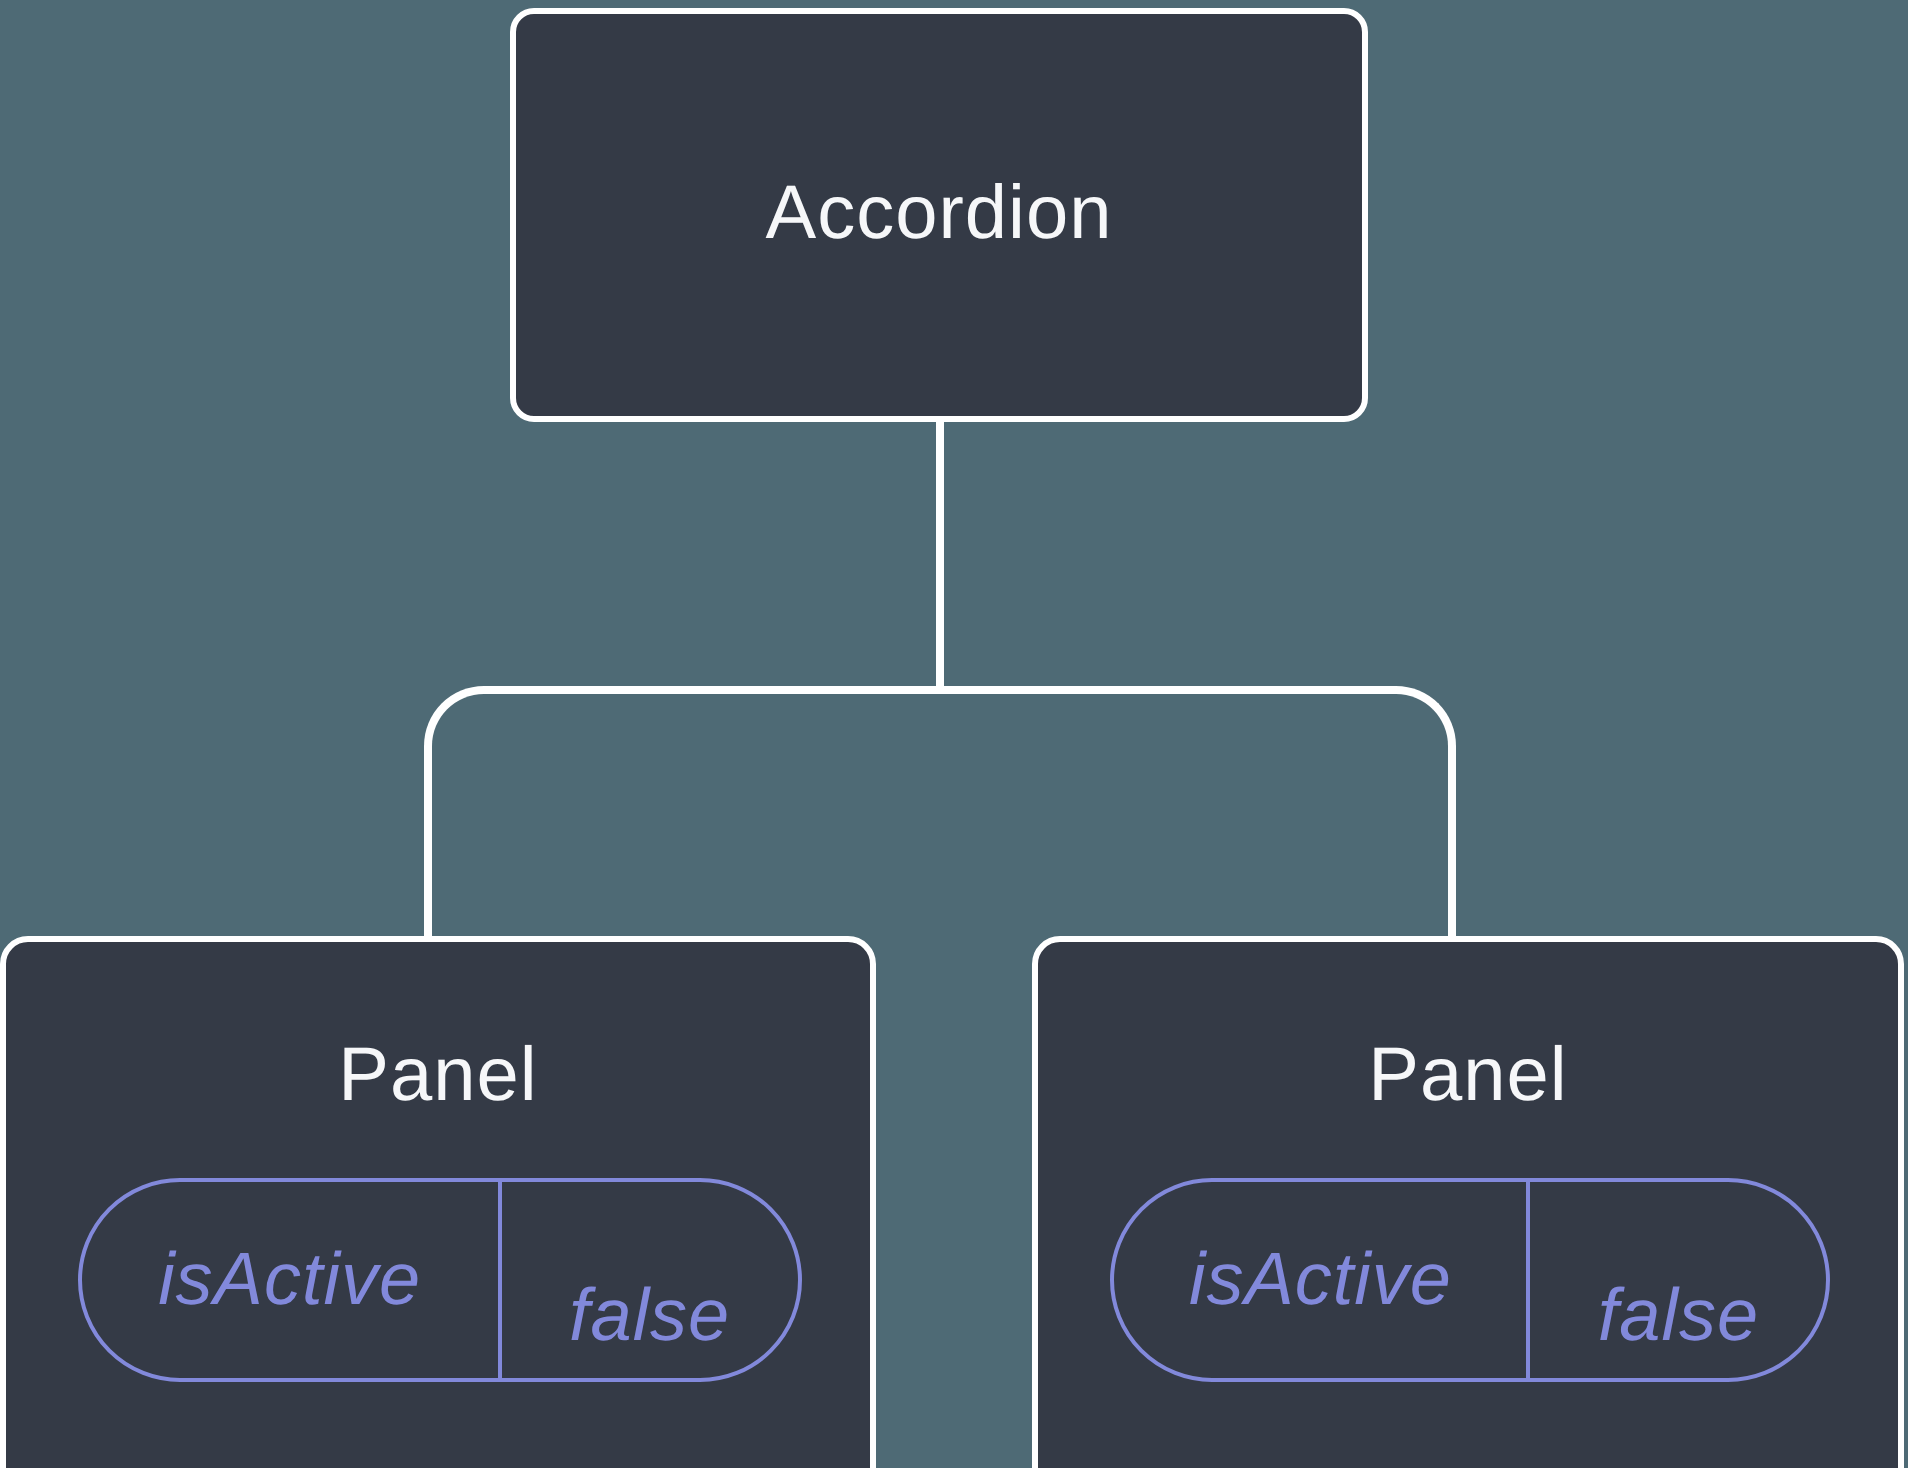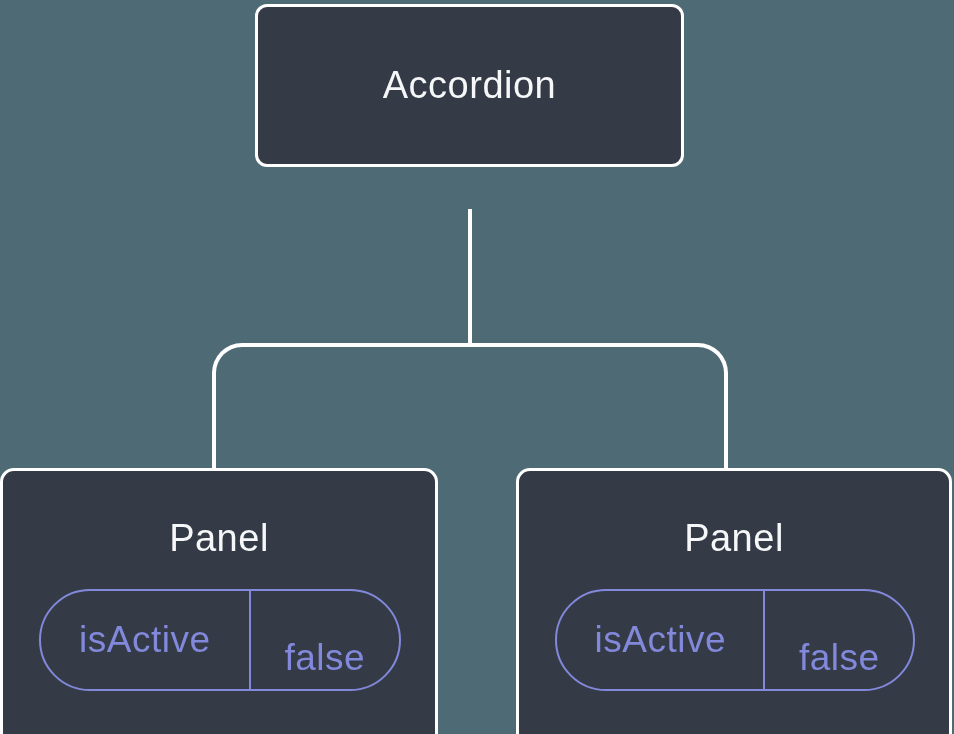--- a/index.html
+++ b/index.html
@@ -22,21 +22,21 @@
   .node {
     position: absolute;
     box-sizing: border-box;
     background: #343A46;
     border: 3px solid #FFFFFF;
   }
   .root-node {
     left: 255px;
     top: 4px;
     width: 429px;
-    height: 163px;
+    height: 207px;
     border-radius: 12px;
     display: flex;
     align-items: center;
     justify-content: center;
   }
   .node-title {
     color: #F6F7F9;
     font-size: 38px;
     font-weight: 500;
     letter-spacing: 0.5px;
@@ -86,20 +86,21 @@
     box-sizing: border-box;
     left: 36px;
     right: 34px;
     top: 118px;
     height: 102px;
     border: 2px solid #8289DB;
     border-radius: 51px;
     display: flex;
     align-items: stretch;
     overflow: hidden;
+    font-style: italic;
   }
   .pill-cell {
     display: flex;
     align-items: center;
     justify-content: center;
     color: #8289DB;
     font-size: 37px;
     letter-spacing: 0.5px;
   }
   .pill-cell.key { width: 58%; }

